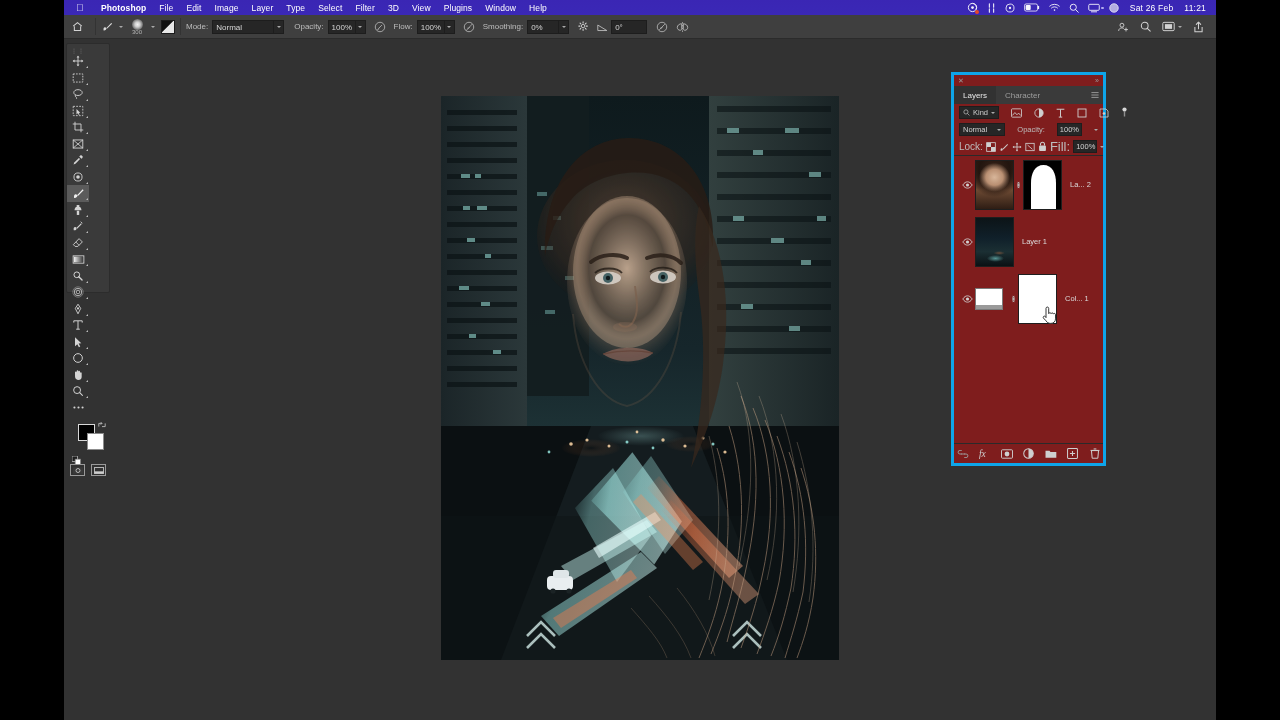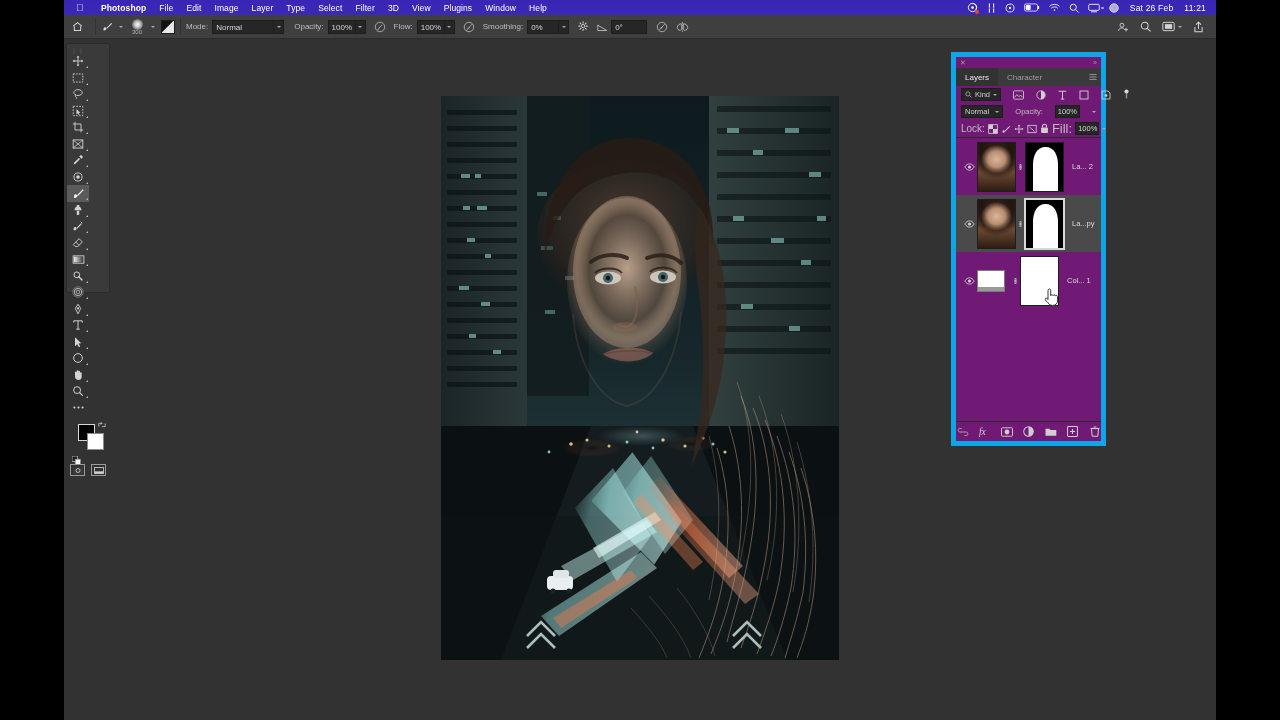--- a/index.html
+++ b/index.html
@@ -85,22 +85,22 @@
   .sw-def { position: absolute; left: 5px; bottom: 3px; width: 8px; height: 8px; }
   .modes { display: flex; justify-content: center; gap: 6px; margin-top: 2px; }
   .mode-btn { width: 15px; height: 12px; border: 1px solid #9a9a9a; display: flex; align-items: center; justify-content: center; }
 
   
   #canvas-wrap { position: absolute; left: 377px; top: 96px; width: 398px; height: 564px; }
   #doc { position: relative; width: 398px; height: 564px; overflow: hidden; background: #0b1113; }
 
   
   #layers-panel {
-    position: absolute; left: 887px; top: 52px; width: 155px; height: 394px;
-    background: #701a75; border: 5px solid #0ea5e9;
+    position: absolute; left: 887px; top: 72px; width: 155px; height: 394px;
+    background: #7f1d1d; border: 3px solid #0ea5e9;
     color: #cfcfcf; font-size: 8px;
   }
   .panel-topbar { height: 11px; display: flex; align-items: center; justify-content: space-between; padding: 0 4px; color: #9a9a9a; font-size: 7px; }
   .panel-tabs { height: 18px; background: #3a3a3a; display: flex; align-items: stretch; position: relative; }
   .panel-tab { padding: 0 9px; display: flex; align-items: center; font-size: 8px; color: #9e9e9e; }
   .panel-tab.active { background: #323232; color: #e6e6e6; }
   .panel-menu { position: absolute; right: 4px; top: 5px; width: 8px; height: 8px; }
   .panel-row { display: flex; align-items: center; padding: 0 5px; height: 17px; gap: 12px; }
   .filter-select {
     display: flex; align-items: center; background: #262626; border: 1px solid #1d1d1d;
@@ -963,53 +963,41 @@
         </span>
         <span class="mask-thumb">
           <svg width="39" height="50" viewBox="0 0 39 50">
               <rect width="39" height="50" fill="#000"></rect>
               <path d="M19.5 4C28 4 32 12 32 22v26H7V22C7 12 11 4 19.5 4z" fill="#fff"></path>
             </svg>
         </span>
         <span class="layer-name">La... 2</span>
       </div>
 
-
-      <div class="layer-row selected">
-        <span class="eye">
-          <svg width="11" height="8" viewBox="0 0 14 10">
-              <path d="M1 5c2-3 4-4 6-4s4 1 6 4c-2 3-4 4-6 4S3 8 1 5z" fill="none" stroke="#d2d2d2" stroke-width="1.1"></path>
-              <circle cx="7" cy="5" r="2" fill="#d2d2d2"></circle>
-            </svg>
-        </span>
-        <span class="thumb">
-            <span class="port"></span>
-          </span>
-        <span class="link-ic">
-          <svg width="7" height="10" viewBox="0 0 8 11">
-              <path d="M3 2.4a1.8 1.8 0 0 1 0 3.6M5 2.4a1.8 1.8 0 0 0 0 3.6" fill="none" stroke="#b8b8b8" stroke-width="1"></path>
-              <path d="M3 5a1.8 1.8 0 0 1 0 3.6M5 5a1.8 1.8 0 0 0 0 3.6" fill="none" stroke="#b8b8b8" stroke-width="1"></path>
-            </svg>
-        </span>
-        <span class="mask-thumb sel">
-          <svg width="39" height="50" viewBox="0 0 39 50">
-              <rect width="39" height="50" fill="#000"></rect>
-              <path d="M19.5 4C28 4 32 12 32 22v26H7V22C7 12 11 4 19.5 4z" fill="#fff"></path>
-            </svg>
-        </span>
-        <span class="layer-name">La...py</span>
-      </div>
-
       <div class="layer-row">
         <span class="eye">
           <svg width="11" height="8" viewBox="0 0 14 10">
               <path d="M1 5c2-3 4-4 6-4s4 1 6 4c-2 3-4 4-6 4S3 8 1 5z" fill="none" stroke="#d2d2d2" stroke-width="1.1"></path>
               <circle cx="7" cy="5" r="2" fill="#d2d2d2"></circle>
             </svg>
         </span>
+        <span class="thumb">
+            <span class="city"></span>
+          </span>
+        <span class="layer-name">Layer 1</span>
+      </div>
+
+
+      <div class="layer-row">
+        <span class="eye">
+          <svg width="11" height="8" viewBox="0 0 14 10">
+              <path d="M1 5c2-3 4-4 6-4s4 1 6 4c-2 3-4 4-6 4S3 8 1 5z" fill="none" stroke="#d2d2d2" stroke-width="1.1"></path>
+              <circle cx="7" cy="5" r="2" fill="#d2d2d2"></circle>
+            </svg>
+        </span>
         <span class="thumb small" style="display:flex;align-items:flex-end;justify-content:center;">
           <span style="width:100%;height:4px;background:#9a9a9a;display:block;"></span>
         </span>
         <span class="link-ic" style="margin-left:6px;">
           <svg width="7" height="10" viewBox="0 0 8 11">
               <path d="M3 2.4a1.8 1.8 0 0 1 0 3.6M5 2.4a1.8 1.8 0 0 0 0 3.6" fill="none" stroke="#b8b8b8" stroke-width="1"></path>
               <path d="M3 5a1.8 1.8 0 0 1 0 3.6M5 5a1.8 1.8 0 0 0 0 3.6" fill="none" stroke="#b8b8b8" stroke-width="1"></path>
             </svg>
         </span>
         <span class="mask-thumb plain"></span>

